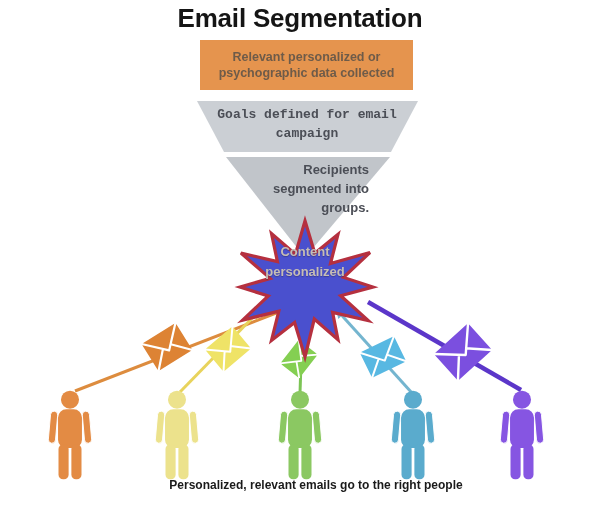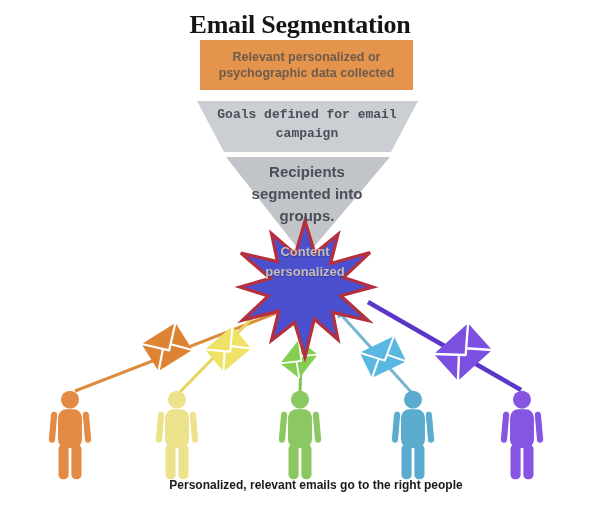--- a/index.html
+++ b/index.html
@@ -1,24 +1,24 @@
 <!DOCTYPE html>
 <html><head>
 <meta charset="utf-8">
 <style>
   html,body{margin:0;padding:0;}
   body{font-family:"Liberation Sans", sans-serif; background:#ffffff;}
   #stage{position:relative;width:600px;height:505px;background:#ffffff;overflow:hidden;}
   #shapes{position:absolute;left:0;top:0;}
   .txt{position:absolute;text-align:center;font-weight:700;}
-  #title{left:0;top:10px;width:600px;font-size:26px;font-weight:800;color:#151515;letter-spacing:-0.2px;font-family:Liberation Serif, serif;}
+  #title{left:0;top:3px;width:600px;font-size:26px;font-weight:800;color:#151515;letter-spacing:-0.2px;}
   #stage1-label{left:200px;top:40px;width:213px;height:50px;display:flex;align-items:center;justify-content:center;
     box-sizing:border-box;padding:0 8px;font-size:12.5px;line-height:1.3;color:#6e5b49;}
   #stage2-label{left:212px;top:106px;width:190px;font-size:13px;line-height:1.45;color:#4b4e56;}
-  #stage3-label{left:245px;top:161px;width:124px;font-size:15px;line-height:1.45;color:#4b4e56;}
+  #stage3-label{left:245px;top:161px;width:124px;font-size:13px;line-height:1.45;color:#4b4e56;text-align:right;}
   #star-label{left:255px;top:242px;width:100px;font-size:13px;line-height:1.5;color:#c6bdb4;text-shadow:0 1px 1px rgba(40,40,90,0.45);}
   #caption{left:16px;top:478px;width:600px;font-size:12px;color:#1a1a1a;}
 </style>
 </head>
 <body>
 
 <div id="stage">
 
   <svg id="shapes" width="600" height="505" viewBox="0 0 600 505">
 

